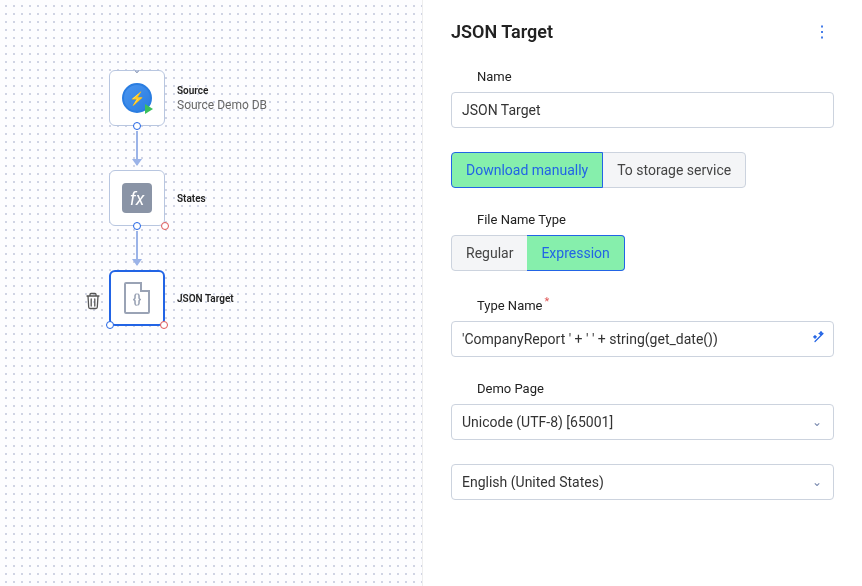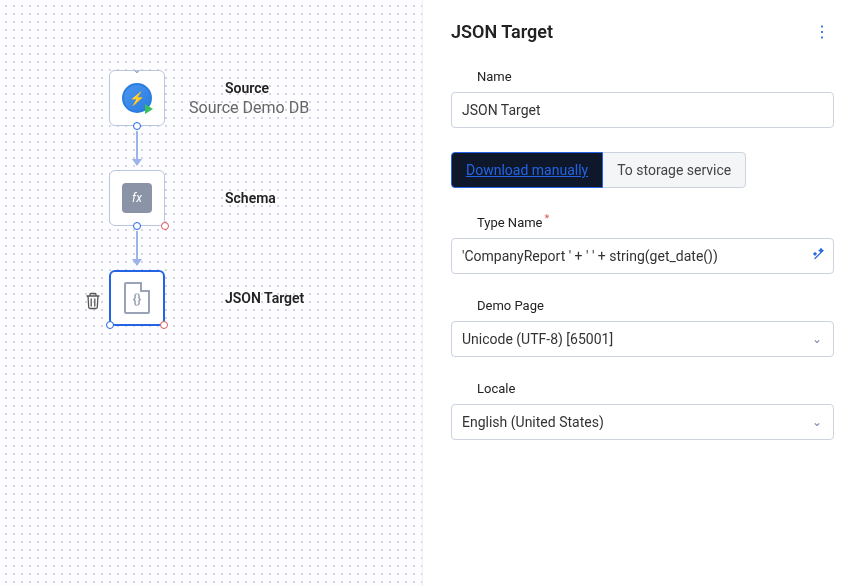--- a/index.html
+++ b/index.html
@@ -37,22 +37,22 @@
     border-radius: 6px;
     display: flex;
     align-items: center;
     justify-content: center;
     position: relative;
     flex-shrink: 0;
   }
   .node-box.selected {
     border: 2px solid #2264e5;
   }
-  .node-title { font-weight: 600; font-size: 14px; color: #222; margin-left: 48px; }
-  .node-sub { font-size: 16px; color: #666; margin-top: 2px; margin-left: 12px; }
+  .node-title { font-weight: 600; font-size: 10px; color: #222; }
+  .node-sub { font-size: 12px; color: #666; margin-top: 2px; }
 
   .port-bottom-right {
     position: absolute;
     width: 8px; height: 8px;
     border: 1.5px solid #e05858;
     border-radius: 50%;
     background: #fff;
     right: -5px;
     bottom: -5px;
   }
@@ -171,26 +171,25 @@
     border: 1px solid #ccd3de;
     background: #f4f5f7;
     color: #444;
     cursor: pointer;
     display: flex;
     align-items: center;
   }
   .seg-btn:first-child { border-radius: 4px 0 0 4px; }
   .seg-btn:last-child { border-radius: 0 4px 4px 0; border-left: none; }
   .seg-btn.active {
-    background: #0f172a;
+    background: #86efac;
     color: #2264e5;
     border-color: #2264e5;
     position: relative;
     z-index: 1;
-    text-decoration: underline;
   }
   .seg-btn.active + .seg-btn { border-left: 1px solid #ccd3de; }
   .btn-group .seg-btn:not(:first-child) { margin-left: -1px; }
 
   .input-wrap { position: relative; }
   .wand {
     position: absolute;
     right: 8px;
     top: 50%;
     transform: translateY(-50%);
@@ -226,21 +225,21 @@
   .icon-source .play{
     position:absolute;right:-3px;bottom:-3px;
     width:0;height:0;border-left:8px solid #3bbf5c;
     border-top:5px solid transparent;border-bottom:5px solid transparent;
   }
   .icon-fx {
     width: 30px; height: 30px;
     background: #8a94a6;
     border-radius: 4px;
     color: #fff; display:flex;align-items:center;justify-content:center;
-    font-style: italic; font-size: 12px;
+    font-style: italic; font-size: 18px;
   }
   .icon-json {
     width: 26px; height: 32px;
     border: 2px solid #9aa3b5;
     border-radius: 2px;
     position: relative;
     display:flex;align-items:center;justify-content:center;
     color:#9aa3b5;font-size:13px;font-weight:600;
   }
   .icon-json::before{
@@ -271,21 +270,21 @@
 
   <div class="arrow" style="top:131px; height:34px;"></div>
 
   <div class="node" style="left:109px; top:170px;">
     <div class="node-box">
       <div class="icon-fx">fx</div>
       <span class="port-bottom-center"></span>
       <span class="port-bottom-right"></span>
     </div>
     <div>
-      <div class="node-title">Schema</div>
+      <div class="node-title">States</div>
     </div>
   </div>
 
   <div class="arrow" style="top:231px; height:34px;"></div>
 
   <div class="node" style="left:109px; top:270px;">
     <div class="node-box selected">
       <div class="icon-json">{}</div>
       <span class="port-bottom-left"></span>
       <span class="port-bottom-right"></span>
@@ -314,20 +313,27 @@
     <input class="text-input" value="JSON Target" style="">
   </div>
 
   <div class="field">
     <div class="btn-group">
       <div class="seg-btn active">Download manually</div>
       <div class="seg-btn">To storage service</div>
     </div>
   </div>
 
+  <div class="field">
+    <div class="field-label">File Name Type</div>
+    <div class="btn-group">
+      <div class="seg-btn">Regular</div>
+      <div class="seg-btn active">Expression</div>
+    </div>
+  </div>
 
   <div class="field">
     <div class="field-label"><span>Type Name</span><span class="req">*</span></div>
     <div class="input-wrap">
       <input class="text-input" style="padding-right: 32px;" value="'CompanyReport ' + ' ' + string(get_date())">
       <span class="wand">
         <svg width="14" height="14" viewBox="0 0 14 14">
           <path d="M3 11l8-8M9 1l.6 1.4L11 3l-1.4.6L9 5l-.6-1.4L7 3l1.4-.6zM3 5l.4 1L4.4 6.4 3.4 6.8 3 7.8 2.6 6.8 1.6 6.4 2.6 6z" stroke="#2264e5" stroke-width="1.2" fill="none" stroke-linecap="round" stroke-linejoin="round"></path>
         </svg>
       </span>
@@ -336,20 +342,19 @@
 
   <div class="field">
     <div class="field-label">Demo Page</div>
     <div class="select-wrap">
       <input class="text-input" readonly="" value="Unicode (UTF-8) [65001]" style="">
       <span class="chev">⌄</span>
     </div>
   </div>
 
   <div class="field">
-    <div class="field-label">Locale</div>
     <div class="select-wrap">
       <input class="text-input" readonly="" value="English (United States)" style="">
       <span class="chev">⌄</span>
     </div>
   </div>
 
 </div>
 
 </body></html>

